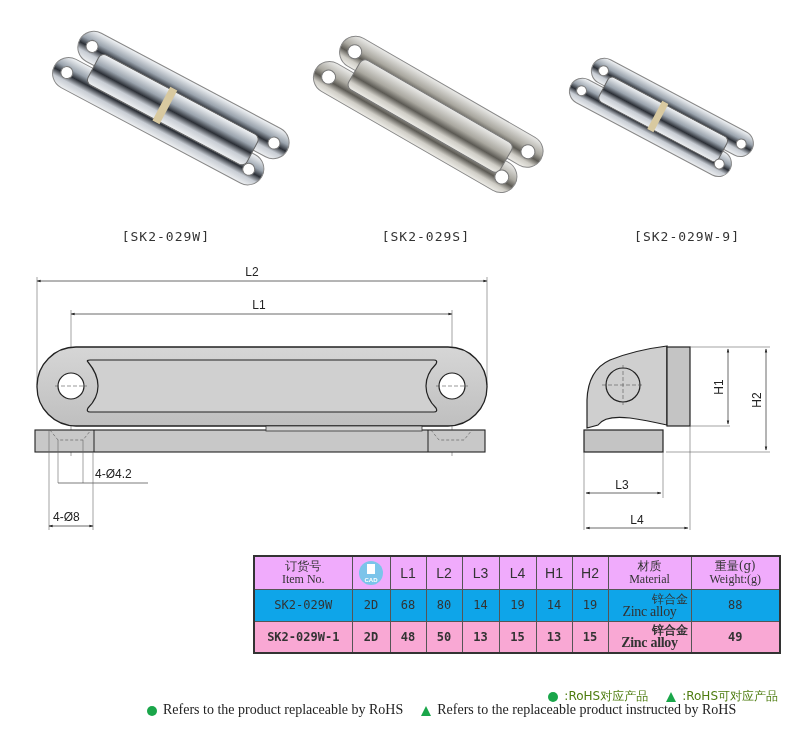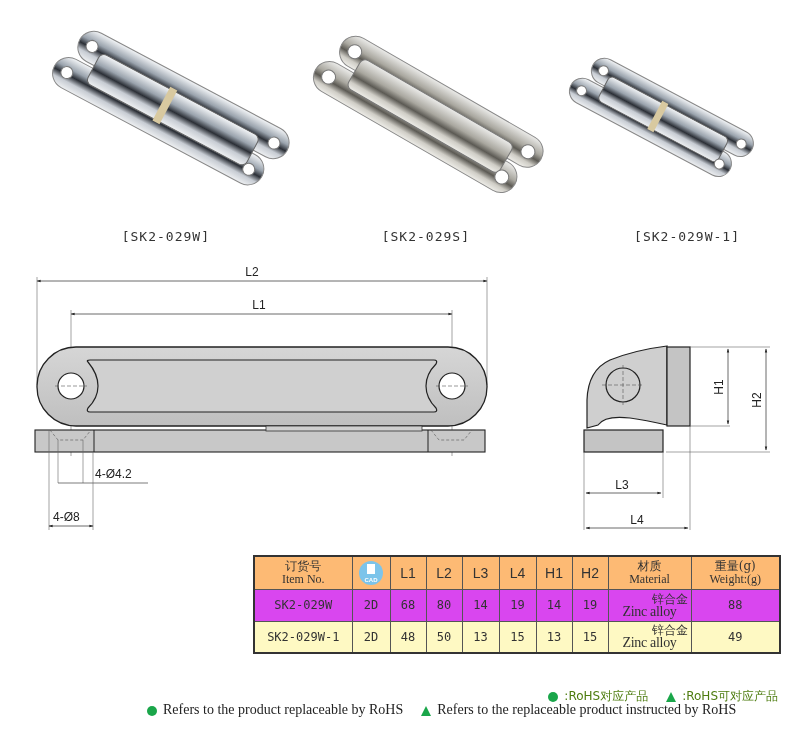--- a/index.html
+++ b/index.html
@@ -3,24 +3,24 @@
 <meta charset="utf-8">
 <style>
   * { box-sizing: border-box; margin: 0; padding: 0; }
   body { width: 800px; height: 734px; background: #ffffff; position: relative; overflow: hidden; font-family: "Liberation Sans", sans-serif; color: #222; }
   .abs { position: absolute; }
   .photo { position: absolute; }
   .caption { position: absolute; font-family: "DejaVu Sans Mono", monospace; font-size: 13px; letter-spacing: 1px; color: #333; text-align: right; }
   .dim-text { font-family: "Liberation Sans", sans-serif; font-size: 12px; fill: #222; }
   table.spec { position: absolute; left: 253px; top: 555px; border-collapse: collapse; border: 2px solid #333; }
   table.spec td, table.spec th { border: 1px solid #555; text-align: center; vertical-align: middle; padding: 0; }
-  table.spec th { background: #fdba74; font-weight: normal; height: 33px; }
+  table.spec th { background: #f0abfc; font-weight: normal; height: 33px; }
   table.spec td { height: 32px; font-family: "DejaVu Sans Mono", monospace; font-size: 12px; color: #333; }
-  tr.orange td { background: #d946ef; }
-  tr.white td { background: #fef9c3; }
+  tr.orange td { background: #0ea5e9; }
+  tr.white td { background: #f9a8d4; font-weight: bold; }
   .hdr-cn { display: block; font-family: "DejaVu Serif", serif; font-size: 12px; line-height: 13px; color: #333; }
   .hdr-en { display: block; font-family: "Liberation Serif", serif; font-size: 12px; line-height: 13px; color: #333; }
   .hdr-dim { font-family: "Liberation Sans", sans-serif; font-size: 14px; color: #333; }
   .mat-cn { display: block; font-family: "DejaVu Serif", serif; font-size: 12px; line-height: 13px; padding-left: 41px; }
   .mat-en { display: block; font-family: "Liberation Serif", serif; font-size: 14px; line-height: 12px; letter-spacing: -0.3px; }
   .cad-icon { display: inline-block; width: 24px; height: 24px; border-radius: 50%; background: #7cc4ea; position: relative; vertical-align: middle; }
   .cad-icon .doc { position: absolute; left: 8px; top: 3px; width: 8px; height: 10px; background: #fff; }
   .cad-icon .lbl { position: absolute; left: 0; right: 0; bottom: 2px; font-size: 6px; font-weight: bold; color: #fff; text-align: center; font-family: "Liberation Sans", sans-serif; }
   .legend-cn { position: absolute; top: 688px; right: 22px; font-family: "DejaVu Sans", sans-serif; font-size: 12px; color: #4d7c0f; }
   .legend-en { position: absolute; top: 702px; left: 147px; font-family: "Liberation Serif", serif; font-size: 14px; color: #222; white-space: nowrap; }
@@ -79,21 +79,21 @@
     <rect x="20" y="35" width="180" height="26" rx="13" fill="url(#chrome)" stroke="#888"></rect>
     <rect x="10" y="63" width="180" height="26" rx="13" fill="url(#chrome)" stroke="#888"></rect>
     <rect x="40" y="49" width="135" height="28" rx="5" fill="url(#chrome)" stroke="#666"></rect>
     <rect x="98" y="47" width="7" height="32" fill="#d8c9a0"></rect>
     <circle cx="32" cy="48" r="5" fill="#fff" stroke="#777"></circle>
     <circle cx="188" cy="48" r="5" fill="#fff" stroke="#777"></circle>
     <circle cx="22" cy="76" r="5" fill="#fff" stroke="#777"></circle>
     <circle cx="178" cy="76" r="5" fill="#fff" stroke="#777"></circle>
   </g>
 </svg>
-<div class="caption" style="left:600px;top:229px;width:140px">[SK2-029W-1]</div>
+<div class="caption" style="left:600px;top:229px;width:140px">[SK2-029W-9]</div>
 
 <svg class="abs" style="left:0;top:0" width="540" height="540" viewBox="0 0 540 540">
   <defs>
     <linearGradient id="partGrad" x1="0" y1="0" x2="0" y2="1">
       <stop offset="0" stop-color="#d6d6d6"></stop>
         <stop offset="1" stop-color="#bfbfbf"></stop>
     </linearGradient>
     <marker id="arr" viewBox="0 0 10 10" refX="9" refY="5" markerWidth="7" markerHeight="5" orient="auto-start-reverse">
       <path d="M0,2 L10,5 L0,8 z" fill="#222"></path>
     </marker>

